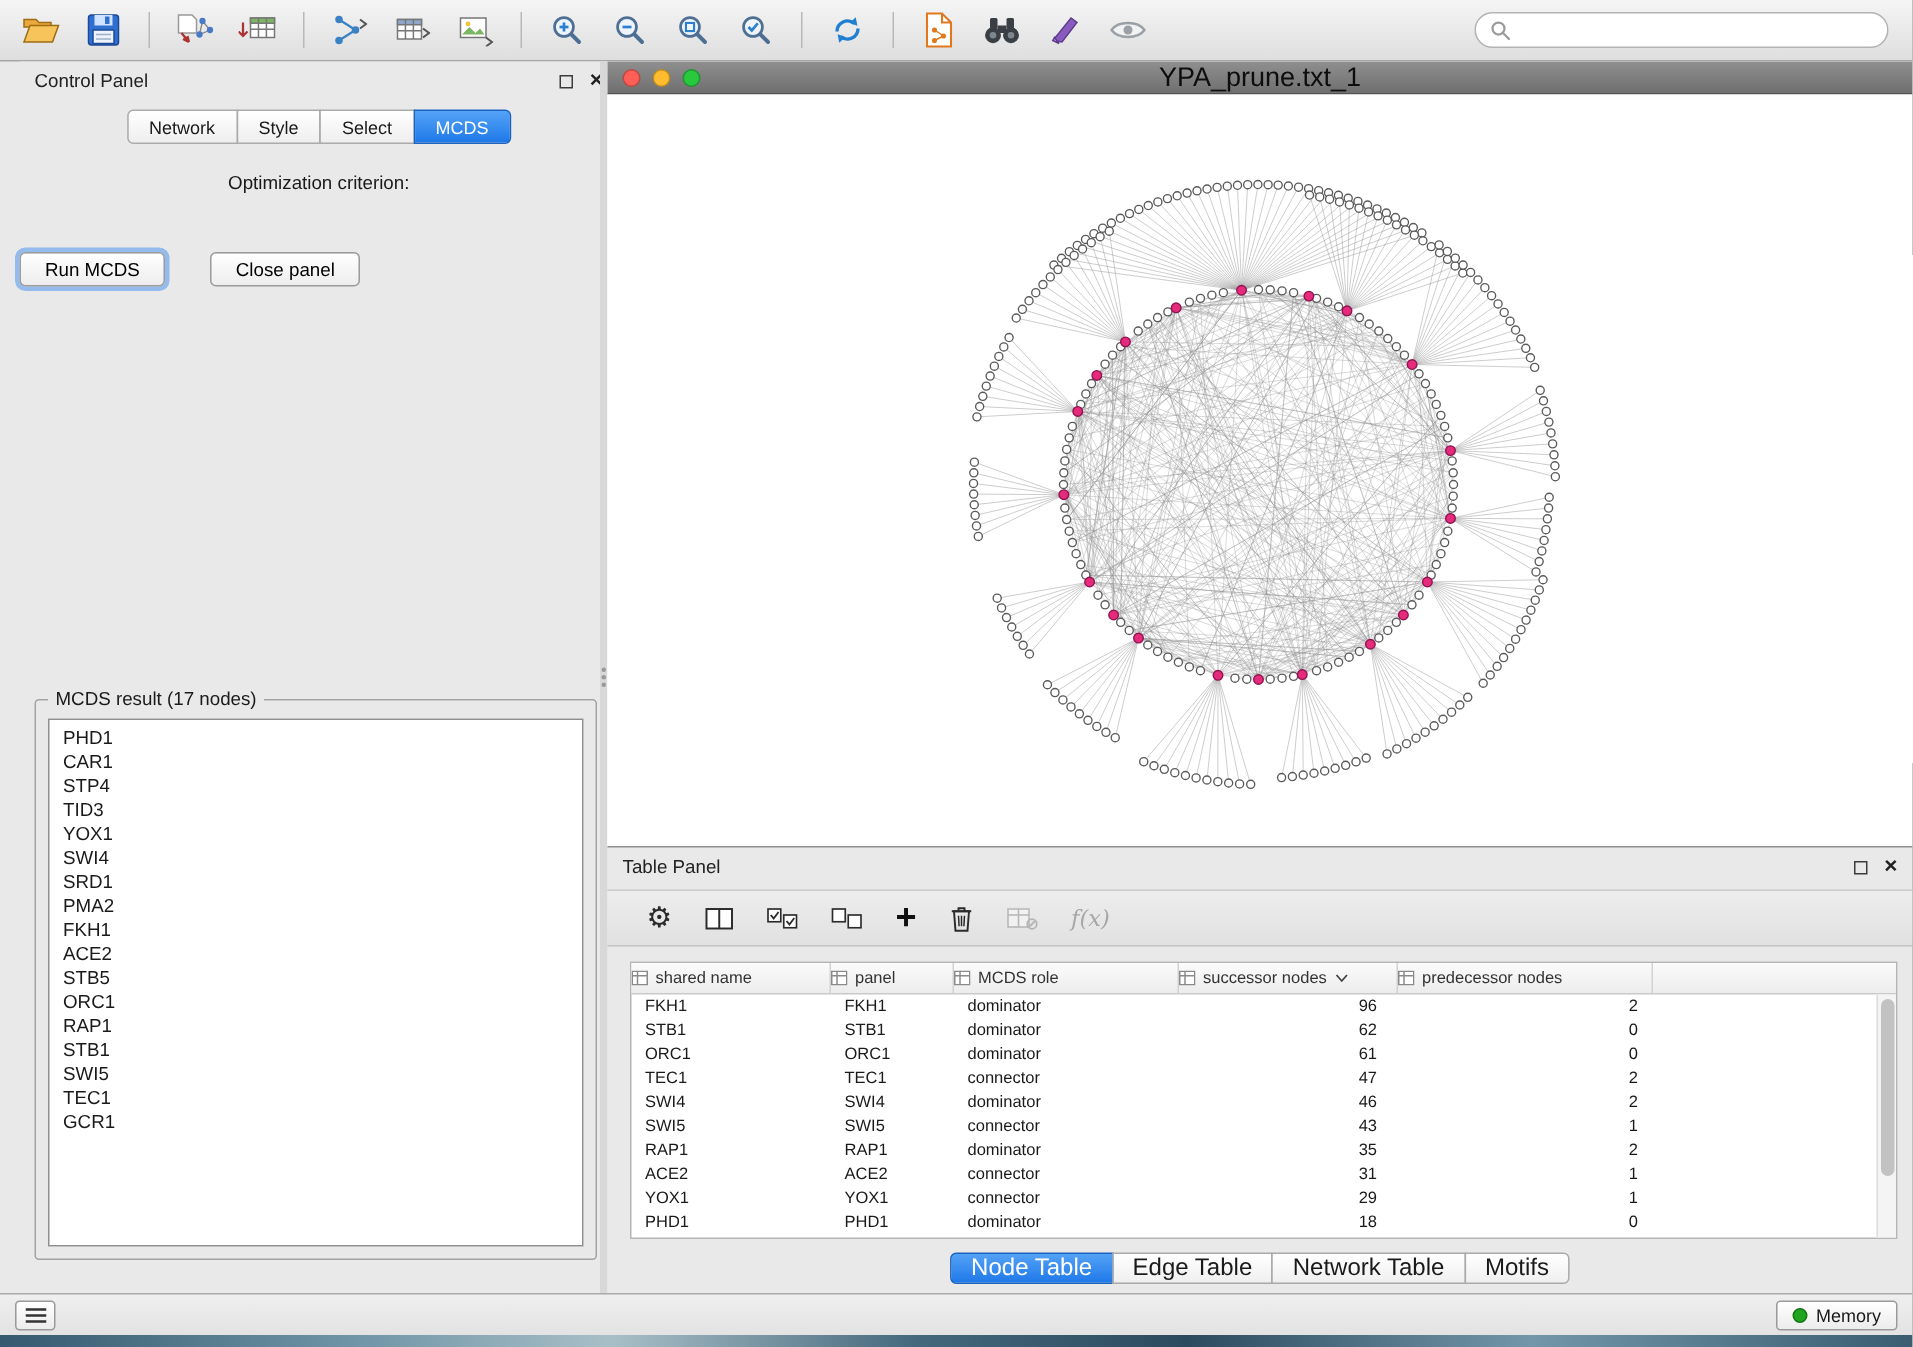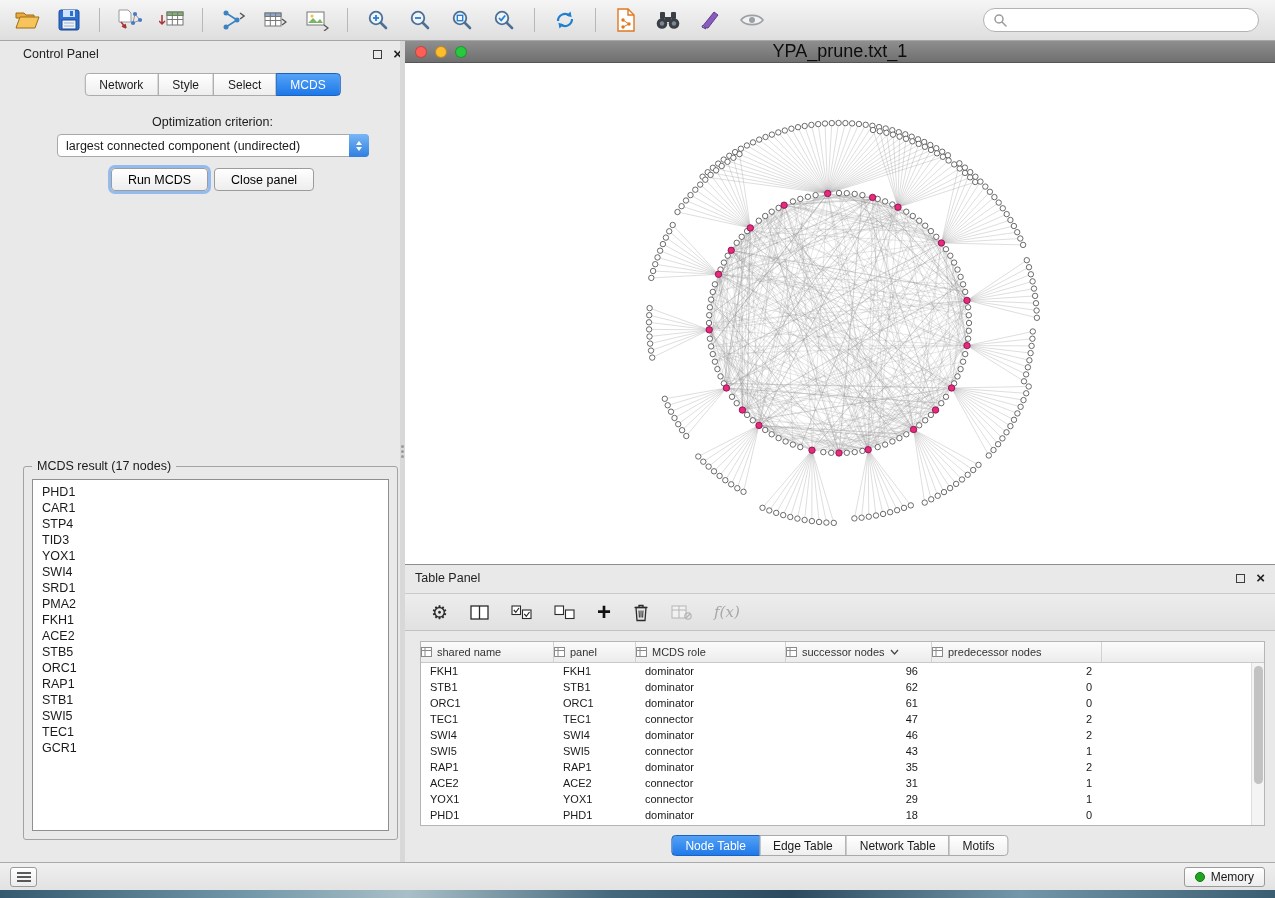--- a/index.html
+++ b/index.html
@@ -27,21 +27,21 @@
   .cp-tab:first-child{border-radius:4px 0 0 4px;margin-left:0}
   .cp-tab:last-child{border-radius:0 4px 4px 0}
   .cp-tab.active{background:linear-gradient(#55a3f7,#1d78e8);border-color:#1a63c0;color:#fff}
   .opt-label{position:absolute;top:74px;left:0;width:100%;text-align:center;font-size:12.5px}
   .combo{position:absolute;top:93px;left:44px;width:312px;height:23px;background:#fff;border:1px solid #a9a9a9;border-radius:4px;display:flex;align-items:center;cursor:pointer}
   .combo-text{flex:1;padding:0 8px;font-size:12.5px;white-space:nowrap;overflow:hidden}
   .combo-arrows{width:20px;height:23px;margin:-1px -1px -1px 0;border-radius:0 4px 4px 0;background:linear-gradient(#79b6f5,#2f7fe0);display:flex;flex-direction:column;align-items:center;justify-content:center;gap:2px}
   .combo-arrows i{display:block;width:0;height:0;border-left:3.5px solid transparent;border-right:3.5px solid transparent}
   .combo-arrows .up{border-bottom:4px solid #fff}
   .combo-arrows .dn{border-top:4px solid #fff}
-  .cp-buttons{position:absolute;top:127px;left:0;width:100%;display:flex;justify-content:center;gap:6px}
+  .cp-buttons{position:absolute;top:127px;left:0;width:100%;display:flex;gap:30px}
   .mac-btn{height:23px;padding:0 16px;font-size:12.5px;font-family:"Liberation Sans",sans-serif;background:linear-gradient(#ffffff,#ededed);border:1px solid #9c9c9c;border-radius:4px;cursor:pointer}
   .mac-btn.focus{box-shadow:0 0 0 3px rgba(92,157,240,.6)}
   .group-box{position:absolute;left:10px;right:14px;top:425px;bottom:22px;border:1px solid #a3a3a3;border-radius:3px}
   .group-legend{position:absolute;top:-8px;left:8px;background:#e9e9e9;padding:0 5px;font-size:12.5px}
   .mcds-list{position:absolute;left:8px;right:8px;top:12px;bottom:8px;background:#fff;border:1px solid #8f8f8f;padding:4px 0;overflow:hidden}
   .mcds-item{height:16px;line-height:16px;padding-left:9px;font-size:12.5px;cursor:default}
 
   
   #splitter{position:absolute;left:400px;top:41px;width:5px;height:821px;background:#d8d8d8;cursor:col-resize}
   #splitter .grip{position:absolute;top:49%;left:0;width:100%}
@@ -68,21 +68,21 @@
   .th{display:flex;align-items:center;gap:5px;font-size:11px;color:#333;border-right:1px solid #d2d2d2;cursor:pointer}
   .trow{display:flex;height:16px;align-items:center}
   .tcell{font-size:11px;height:16px;line-height:16px;white-space:nowrap;overflow:hidden}
   .tcell-text{padding-left:9px}
   .tcell-num{text-align:right}
   .c-shared{width:133px}.c-name{width:82px}.c-role{width:150px}.c-succ{width:146px}.c-pred{width:170px}.c-fill{flex:1;border-right:none}
   .c-succ.tcell-num{padding-right:14px}.c-pred.tcell-num{padding-right:10px}
   .vscroll{position:absolute;top:21px;right:0;bottom:0;width:13px;background:#f4f4f4;border-left:1px solid #ddd}
   .vthumb{position:absolute;top:3px;left:2px;width:9px;height:118px;background:#c2c2c2;border-radius:5px}
   .tp-tabs{position:absolute;bottom:6px;left:50%;transform:translateX(-50%);display:flex;height:21px}
-  .tp-tab{padding:0 13px;display:flex;align-items:center;font-size:12px;background:linear-gradient(#ffffff,#efefef);border:1px solid #aaa;margin-left:-1px;cursor:pointer}
+  .tp-tab{padding:0 13px;display:flex;align-items:center;font-size:16px;background:linear-gradient(#ffffff,#efefef);border:1px solid #aaa;margin-left:-1px;cursor:pointer}
   .tp-tab:first-child{border-radius:4px 0 0 4px;margin-left:0}
   .tp-tab:last-child{border-radius:0 4px 4px 0}
   .tp-tab.active{background:linear-gradient(#54a2f6,#1f79e9);border-color:#1a63c0;color:#fff}
 
   
   #status-bar{position:absolute;left:0;top:862px;width:1275px;height:28px;background:linear-gradient(#efefef,#e2e2e2);border-top:1px solid #ababab;display:flex;align-items:center;padding:14px 10px}
   .sb-btn{width:27px;height:20px;border:1px solid #9a9a9a;border-radius:3px;background:linear-gradient(#fff,#ececec);display:flex;align-items:center;justify-content:center;cursor:pointer}
   #memory-btn{margin-left:auto;height:20px;padding:0 10px;border:1px solid #9a9a9a;border-radius:3px;background:linear-gradient(#fff,#ececec);display:flex;align-items:center;gap:6px;font-size:12px;cursor:pointer}
   .green-dot{width:10px;height:10px;border-radius:50%;background:#1fa51f;border:1px solid #137613}
   #desktop-strip{position:absolute;left:0;top:890px;width:1275px;height:8px;background:linear-gradient(90deg,#35596e,#6d93a5 18%,#a9bfc7 32%,#45687c 48%,#2c4a5e 62%,#7396a8 80%,#3a5d71)}
@@ -249,27 +249,20 @@
         <span class="close-icon">×</span>
       </span>
     </div>
     <div class="cp-tabs">
       <div class="cp-tab">Network</div>
       <div class="cp-tab">Style</div>
       <div class="cp-tab">Select</div>
       <div class="cp-tab active">MCDS</div>
     </div>
     <div class="opt-label">Optimization criterion:</div>
-    <div class="combo">
-      <span class="combo-text">largest connected component (undirected)</span>
-      <span class="combo-arrows">
-          <i class="up"></i>
-          <i class="dn"></i>
-        </span>
-    </div>
     <div class="cp-buttons">
       <button class="mac-btn focus">Run MCDS</button>
       <button class="mac-btn">Close panel</button>
     </div>
     <div class="group-box">
       <span class="group-legend">MCDS result (17 nodes)</span>
       <div class="mcds-list">
           <div class="mcds-item">PHD1</div>
           <div class="mcds-item">CAR1</div>
           <div class="mcds-item">STP4</div>

